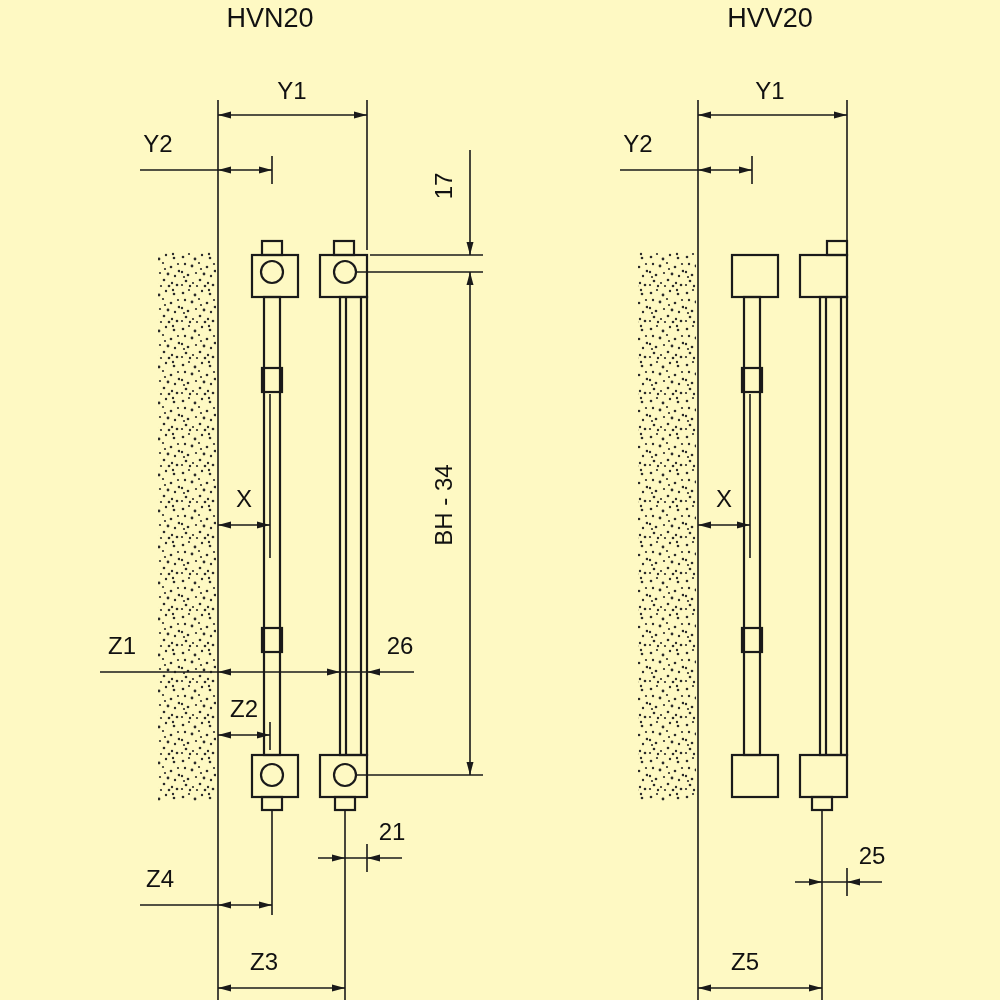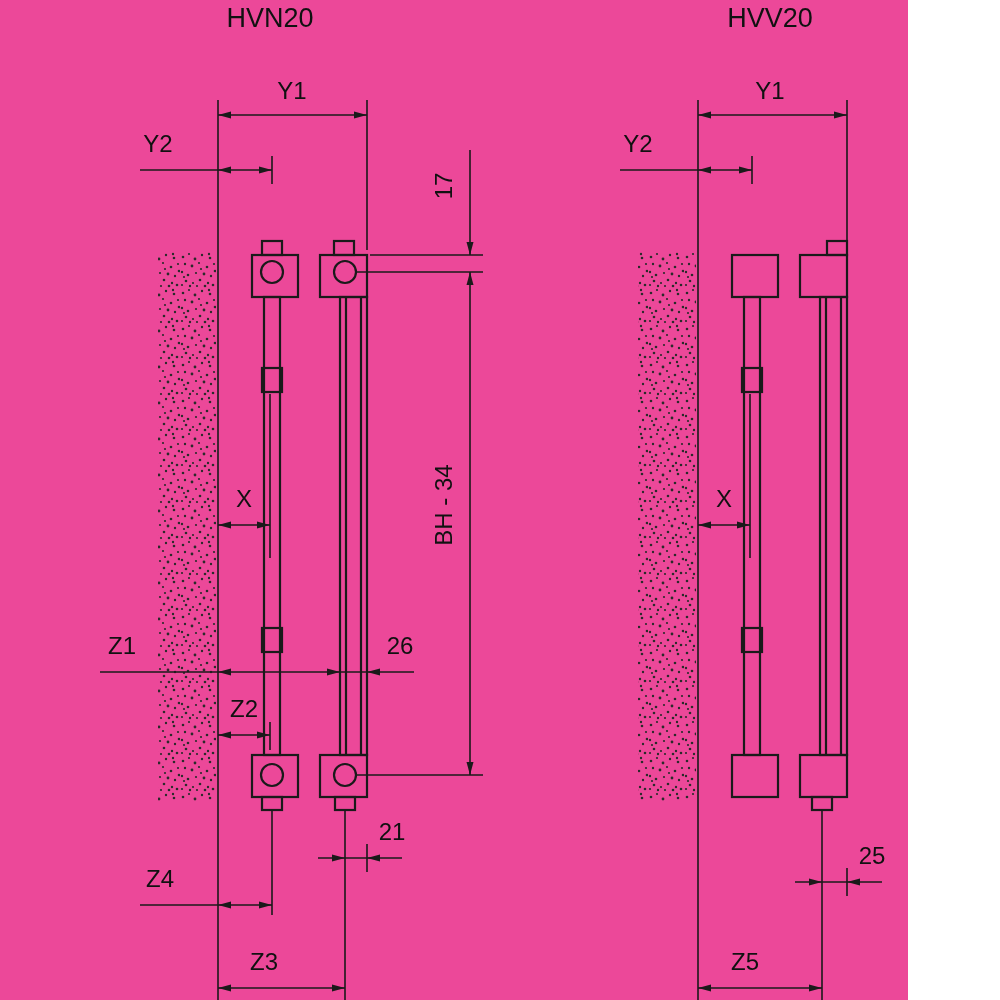--- a/index.html
+++ b/index.html
@@ -4,23 +4,23 @@
 <style>
   html, body {
     margin: 0;
     padding: 0;
     background: #ffffff;
     width: 1000px;
     height: 1000px;
     overflow: hidden;
   }
   .drawing-wrap {
-    width: 908px;
+    width: 1000px;
     height: 1000px;
-    background: #ec4899;
+    background: #fef9c3;
   }
   svg text {
     font-family: "Liberation Sans", sans-serif;
     font-size: 24px;
     fill: #111111;
     text-anchor: middle;
   }
   svg text.title {
     font-size: 27px;
   }

